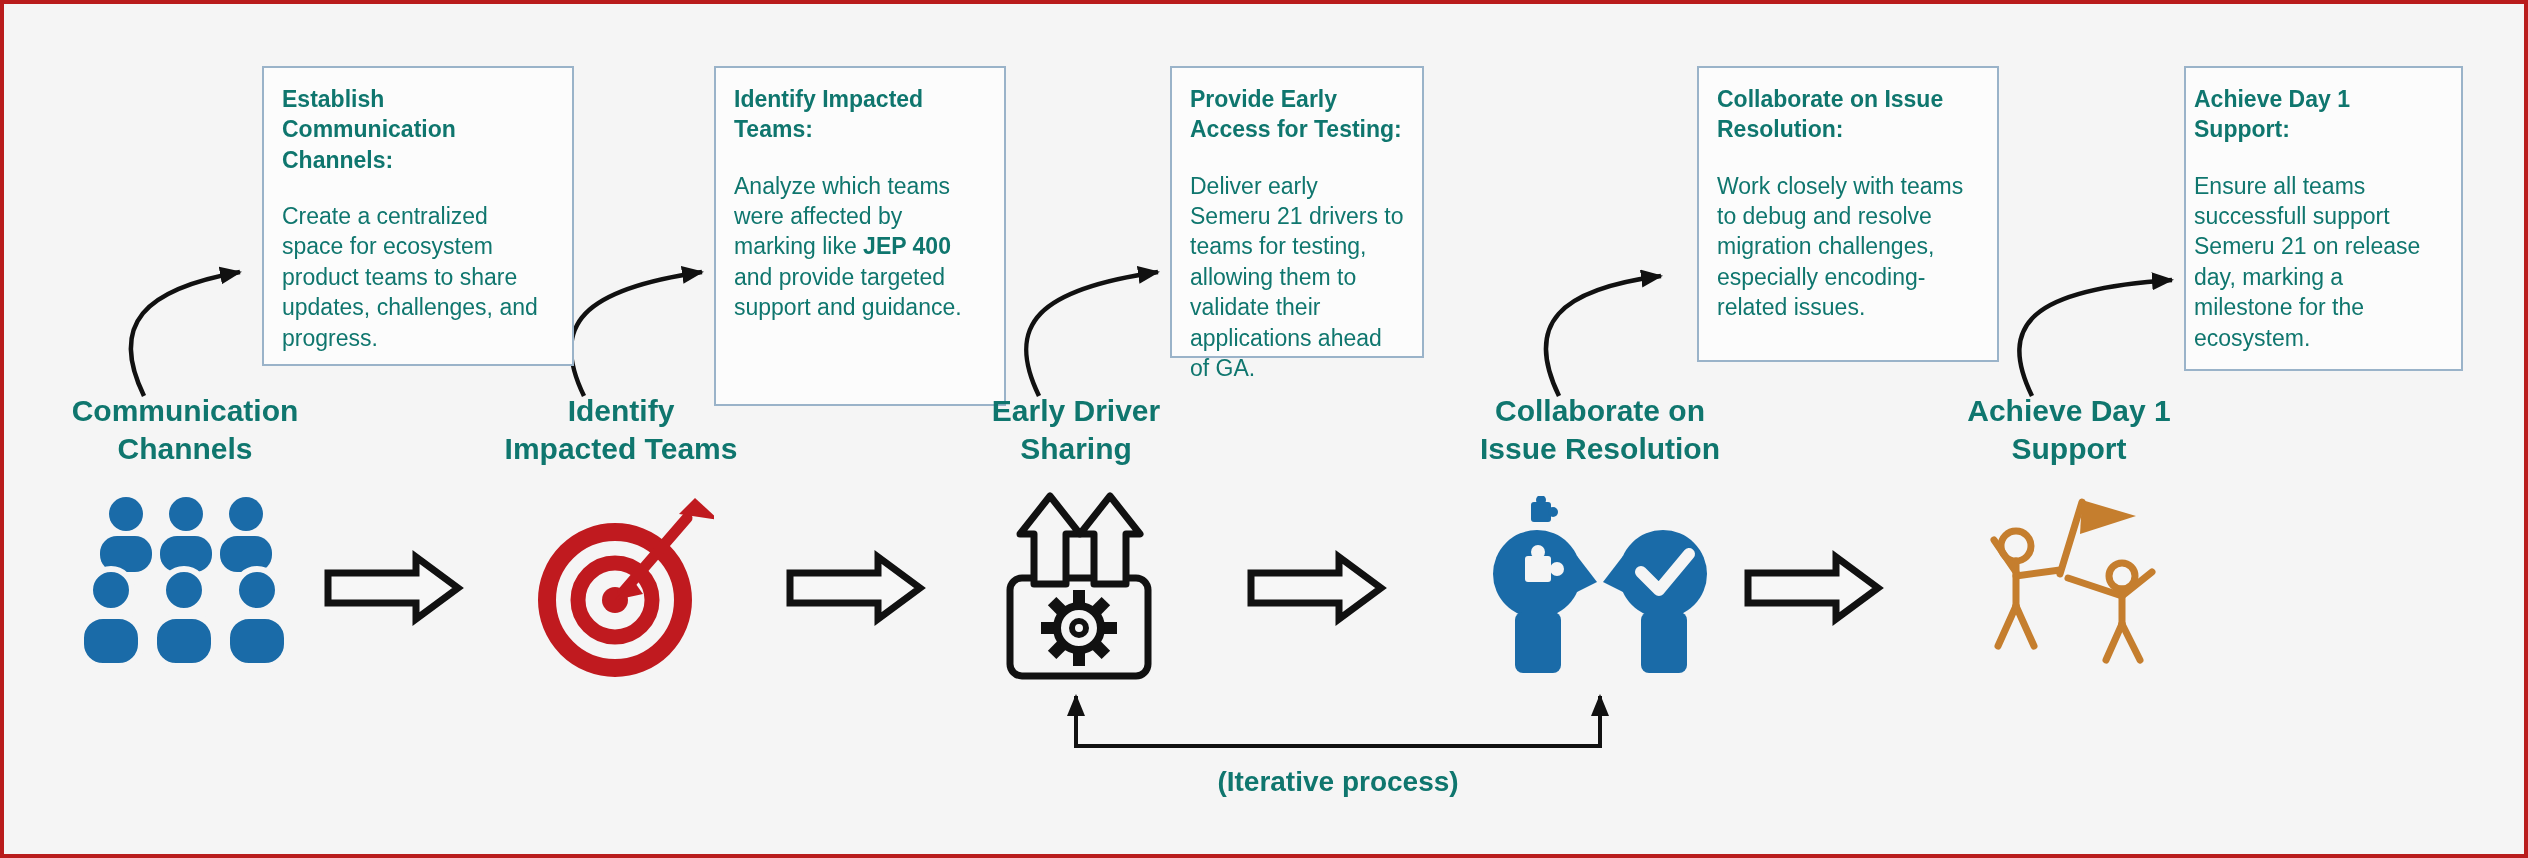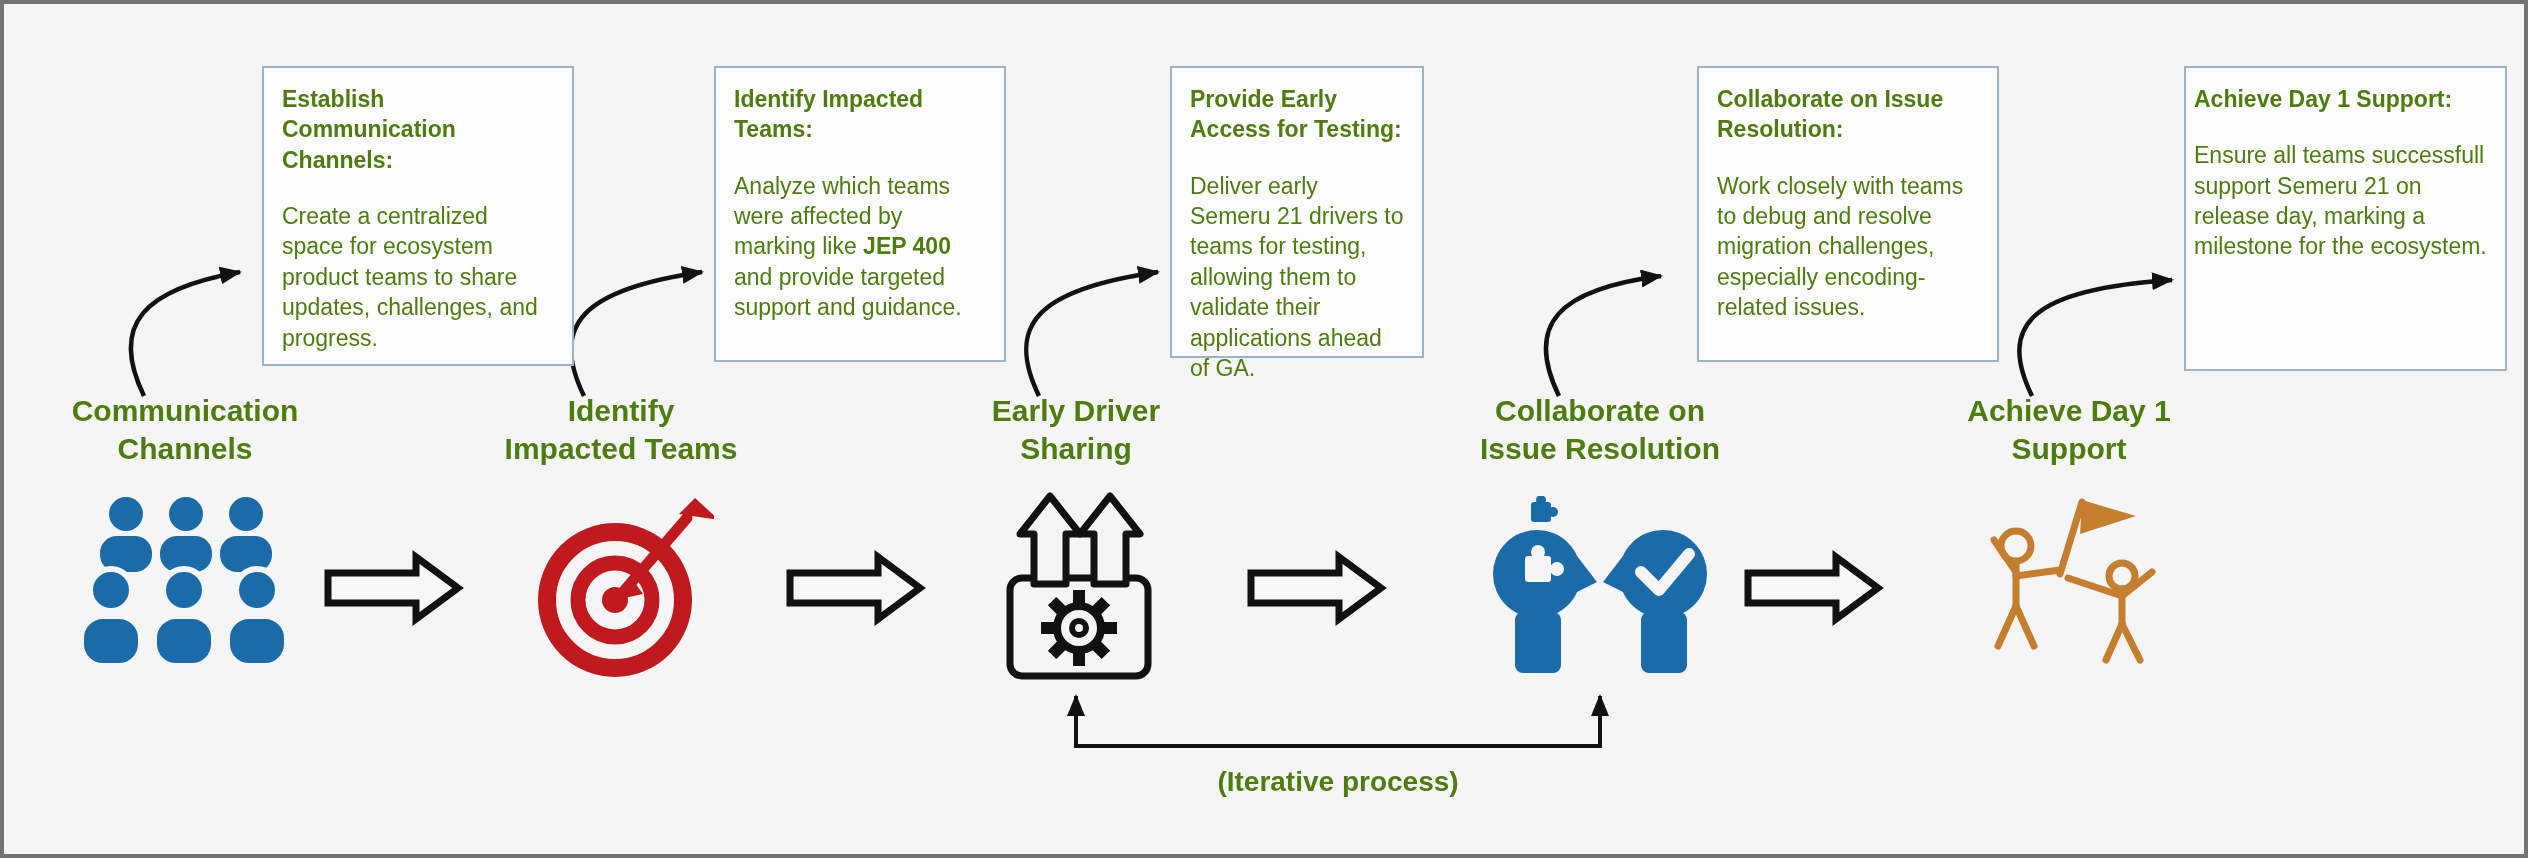--- a/index.html
+++ b/index.html
@@ -1,23 +1,23 @@
 <!DOCTYPE html>
 <html><head>
 <meta charset="utf-8">
 <style>
   html,body { margin:0; padding:0; background:#ffffff; }
   * { box-sizing:border-box; }
   .frame {
     position:relative;
     width:2528px; height:858px;
     background:#f5f5f5;
-    border:4px solid #737373;
+    border:4px solid #b91c1c;
     font-family:"Liberation Sans", sans-serif;
-    color:#4d7c0f;
+    color:#0f766e;
     overflow:hidden;
   }
   .layer { position:absolute; left:0; top:0; width:2528px; height:858px; }
 
   .note-box {
     position:absolute;
     background:#fcfcfc;
     border:2px solid #9ab3c9;
     padding:16px 18px;
     font-size:23px;
@@ -81,36 +81,36 @@
       <path d="M 1072 744 V 692" marker-end="url(#ah)"></path>
       <path d="M 1596 744 V 692" marker-end="url(#ah)"></path>
     </g>
   </svg>
 
   <div class="note-box" style="left:258px; top:62px; width:312px; height:300px;">
     <div class="note-title">Establish Communication Channels:</div>
     <div class="note-body"><span>Create a centralized space for ecosystem product teams to share updates, challenges, and progress.</span><b></b><span></span></div>
   </div>
 
-  <div class="note-box" style="left:710px; top:62px; width:292px; height:296px;">
+  <div class="note-box" style="left:710px; top:62px; width:292px; height:340px;">
     <div class="note-title">Identify Impacted Teams:</div>
     <div class="note-body"><span>Analyze which teams were affected by marking like </span><b>JEP 400</b><span> and provide targeted support and guidance.</span></div>
   </div>
 
   <div class="note-box" style="left:1166px; top:62px; width:254px; height:292px;">
     <div class="note-title">Provide Early Access for Testing:</div>
     <div class="note-body"><span>Deliver early Semeru 21 drivers to teams for testing, allowing them to validate their applications ahead of GA.</span><b></b><span></span></div>
   </div>
 
   <div class="note-box" style="left:1669px; top:62px; width:302px; height:296px;margin-left:24px;">
     <div class="note-title">Collaborate on Issue Resolution:</div>
     <div class="note-body"><span>Work closely with teams to debug and resolve migration challenges, especially encoding-related issues.</span><b></b><span></span></div>
   </div>
 
-  <div class="note-box" style="left:2180px; top:62px; width:323px; height:305px;padding-left:8px;">
+  <div class="note-box" style="left:2180px; top:62px; width:279px; height:305px;padding-left:8px;">
     <div class="note-title">Achieve Day 1 Support:</div>
     <div class="note-body"><span>Ensure all teams successfull support Semeru 21 on release day, marking a milestone for the ecosystem.</span><b></b><span></span></div>
   </div>
 
   <div class="stage-label" style="left:447px; top:388px;">
     <div>Identify</div>
       <div>Impacted Teams</div>
   </div>
   <div class="stage-label" style="left:11px; top:388px;">
     <div>Communication</div>

